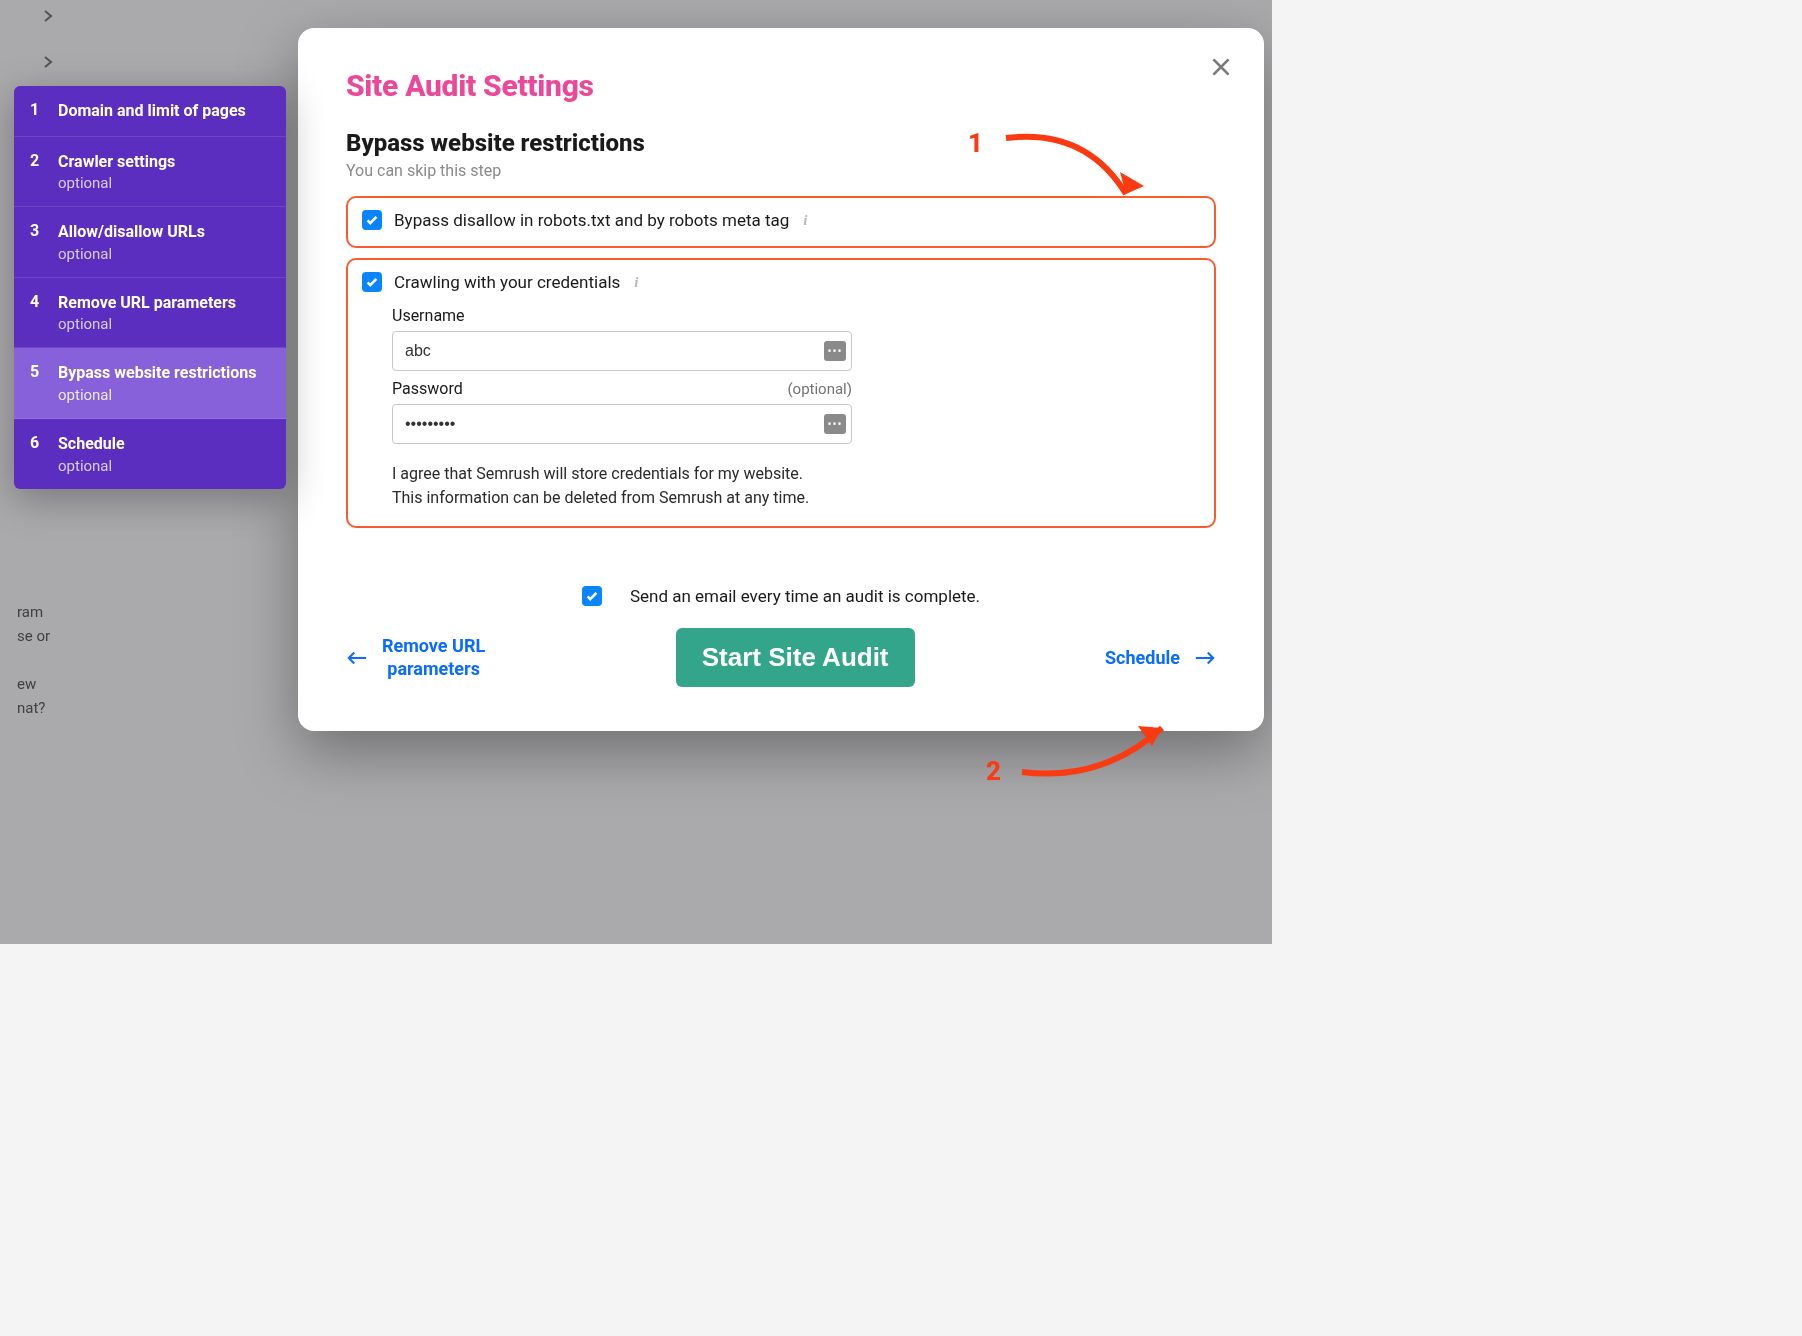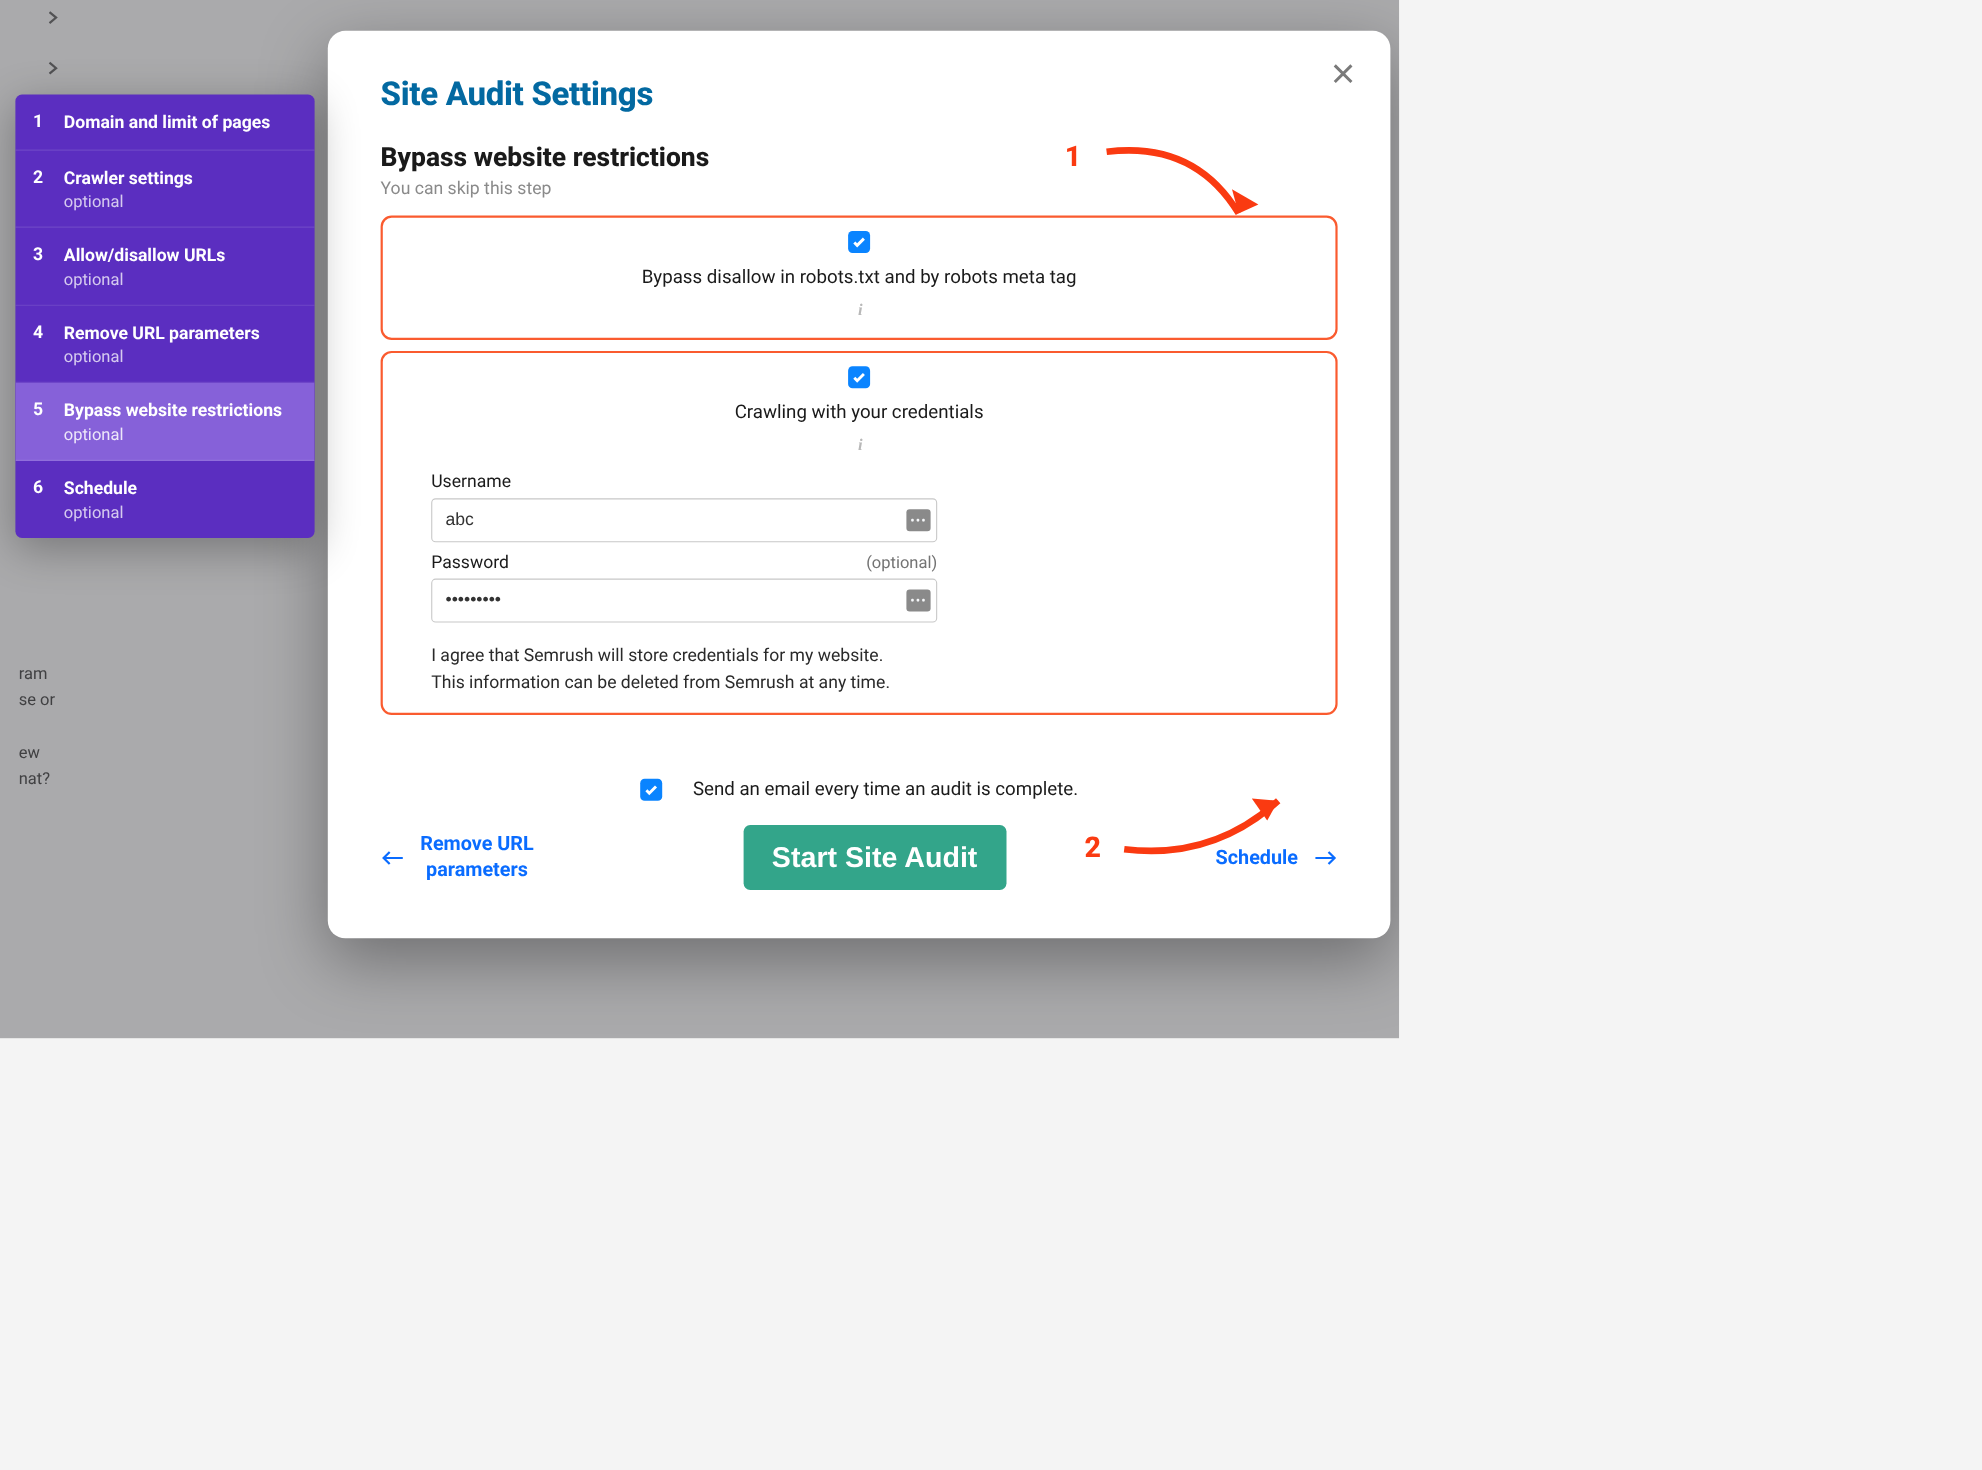--- a/index.html
+++ b/index.html
@@ -90,21 +90,21 @@
     position: absolute;
     top: 26px;
     right: 30px;
     cursor: pointer;
     color: #7a7a7a;
   }
   .close svg { width: 26px; height: 26px; stroke-width: 2.5; }
   h1 {
     font-size: 30px;
     font-weight: 800;
-    color: #0369a1;
+    color: #ec4899;
     letter-spacing: -0.3px;
     margin-bottom: 26px;
   }
   h2 {
     font-size: 24px;
     font-weight: 800;
     color: #1a1a1a;
     margin-bottom: 4px;
   }
   .sub {
@@ -118,21 +118,20 @@
     padding: 12px 14px 16px 14px;
     margin-bottom: 10px;
     position: relative;
   }
   .check-row {
     display: flex;
     align-items: center;
     gap: 12px;
     font-size: 17px;
     color: #1a1a1a;
-    flex-direction: column;
   }
   .checkbox {
     width: 20px;
     height: 20px;
     border-radius: 4px;
     background: #0a84ff;
     display: flex;
     align-items: center;
     justify-content: center;
     flex-shrink: 0;

